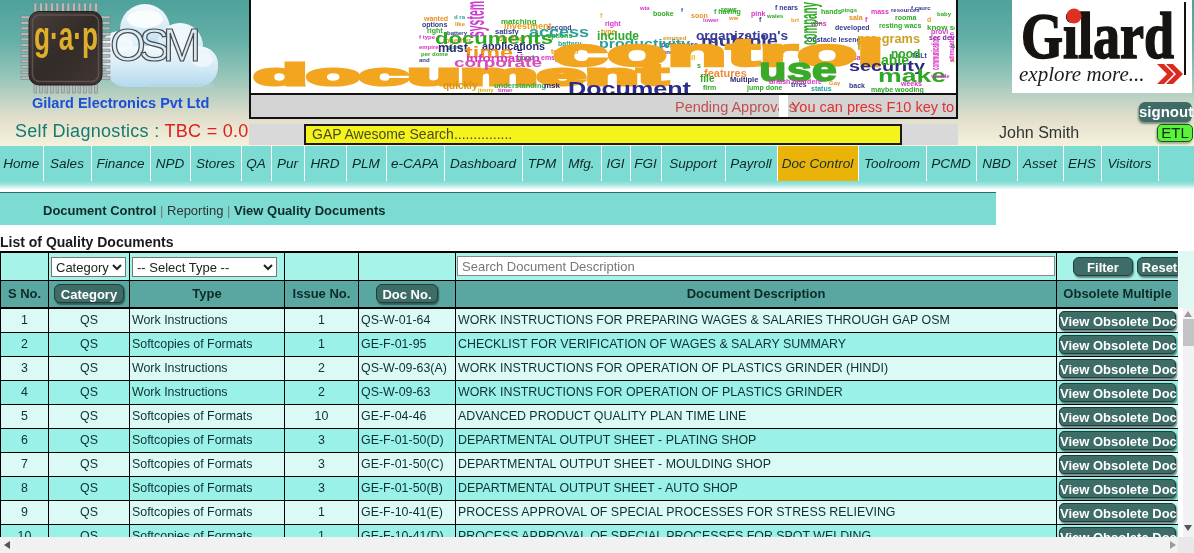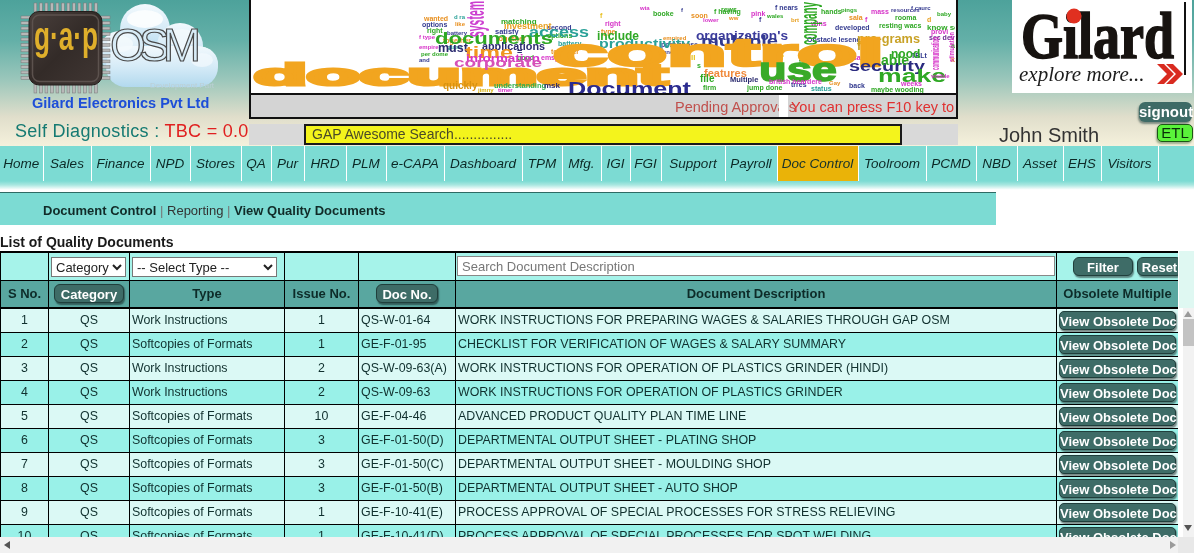--- a/index.html
+++ b/index.html
@@ -26,21 +26,21 @@
 
 #searchstrip { left:249px; top:124px; width:709px; height:21px; background:#d9d9d9; }
 #searchbox { left:304px; top:124px; width:598px; height:21px; background:#f4f41c; border:2px solid #1a1a1a;
   font-size:14px; color:#4a4a28; padding-left:6px; line-height:17px; }
 
 
 #gilardbox { left:1012px; top:0px; width:180px; height:93px; background:#fff; }
 #gilardline { left:1184px; top:2px; width:2px; height:73px; background:#111; }
 #signout { left:1139px; top:102px; width:53px; height:20px; background:#3e6b66; border-radius:6px;
   color:#fff; font-weight:bold; font-size:15px; text-align:center; line-height:20px; box-shadow:-1px 2px 2px rgba(40,70,65,0.55); }
-#johnsmith { left:999px; top:124px; font-size:20px; color:#333; }
+#johnsmith { left:999px; top:124px; font-size:16px; color:#333; }
 #etl { left:1157px; top:124px; width:36px; height:18px; background:#5af23a; border:1.5px solid #1d5518; border-radius:5px;
   color:#083008; font-size:15px; text-align:center; line-height:16px; box-shadow:-1px 2px 2px rgba(30,80,30,0.4); }
 
 
 #nav { left:0; top:146px; width:1194px; height:35px; background:#7cdbd3; display:flex; }
 #nav div { height:35px; line-height:35px; text-align:center; font-size:13.5px; color:#0c2926;
   border-right:1.5px solid #ffffff; flex:none;font-style:italic; }
 #nav div.active { background:#eab308; color:#14302c; }
 
 

